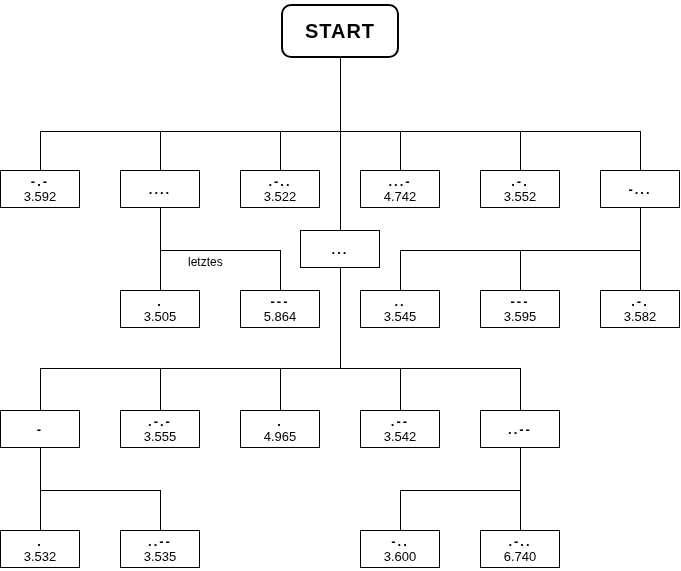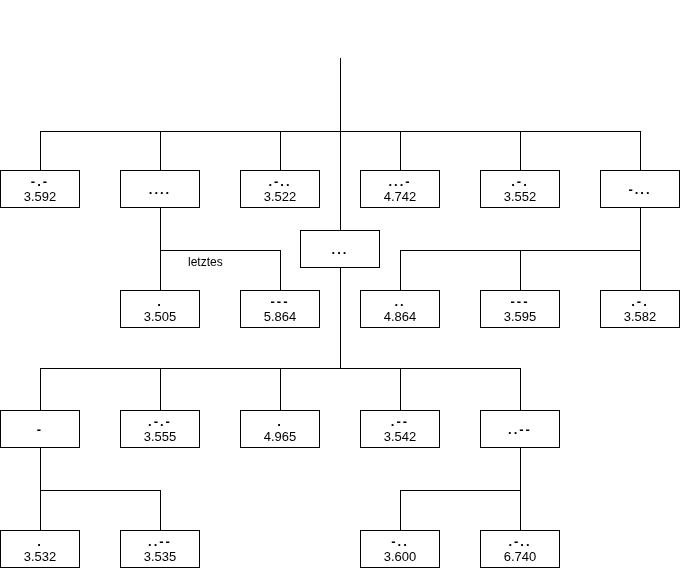--- a/index.html
+++ b/index.html
@@ -63,20 +63,23 @@
   <div class="vline" style="left:520px;top:368px;height:42px;"></div>
 
   <div class="vline" style="left:40px;top:448px;height:82px;"></div>
   <div class="hline" style="left:40px;top:490px;width:121px;"></div>
   <div class="vline" style="left:160px;top:490px;height:40px;"></div>
 
   <div class="vline" style="left:520px;top:448px;height:82px;"></div>
   <div class="hline" style="left:400px;top:490px;width:121px;"></div>
   <div class="vline" style="left:400px;top:490px;height:40px;"></div>
 
+  <div id="start-node">
+    <span>START</span>
+  </div>
 
   <div class="node" style="left:0px;top:170px;">
     <div class="code">-.-</div>
     <div class="value">3.592</div>
   </div>
   <div class="node" style="left:120px;top:170px;">
     <div class="code">....</div>
 
   </div>
   <div class="node" style="left:240px;top:170px;">
@@ -106,21 +109,21 @@
   <div class="node" style="left:120px;top:290px;">
     <div class="code">.</div>
     <div class="value">3.505</div>
   </div>
   <div class="node" style="left:240px;top:290px;">
     <div class="code">---</div>
     <div class="value">5.864</div>
   </div>
   <div class="node" style="left:360px;top:290px;">
     <div class="code">..</div>
-    <div class="value">4.864</div>
+    <div class="value">3.545</div>
   </div>
   <div class="node" style="left:480px;top:290px;">
     <div class="code">---</div>
     <div class="value">3.595</div>
   </div>
   <div class="node" style="left:600px;top:290px;">
     <div class="code">.-.</div>
     <div class="value">3.582</div>
   </div>
 

